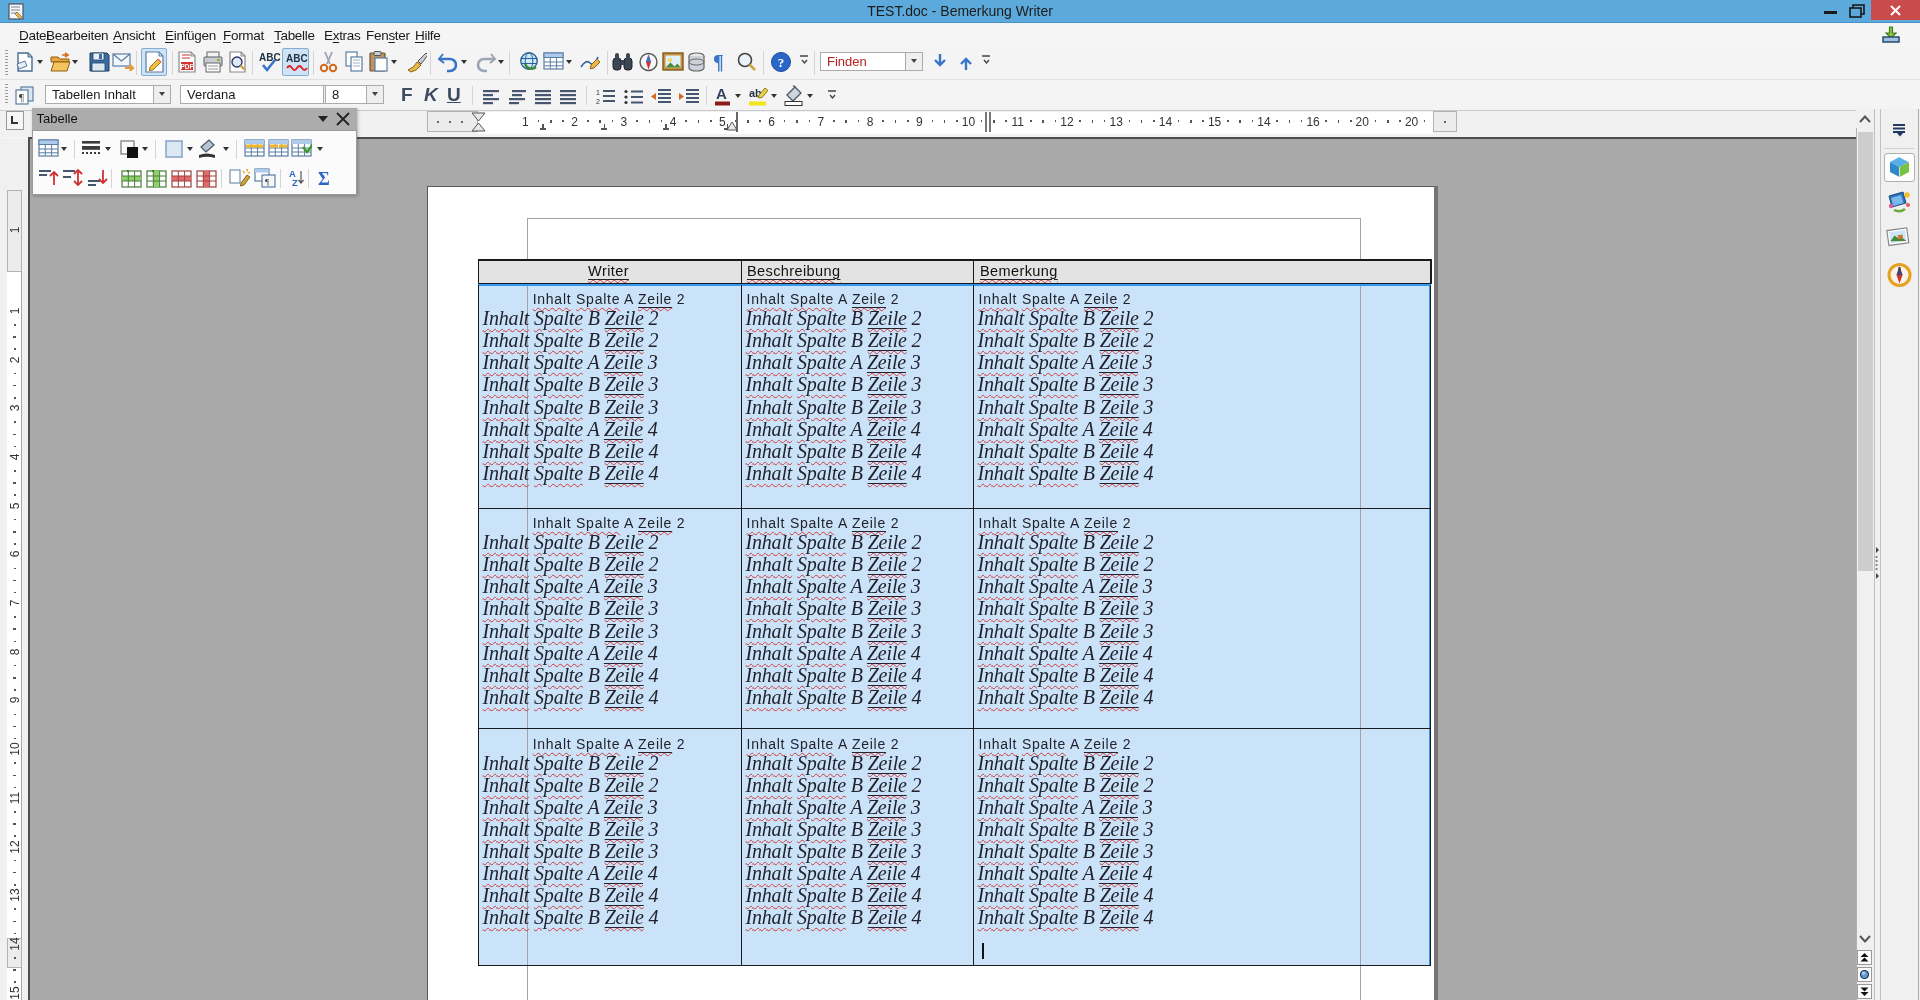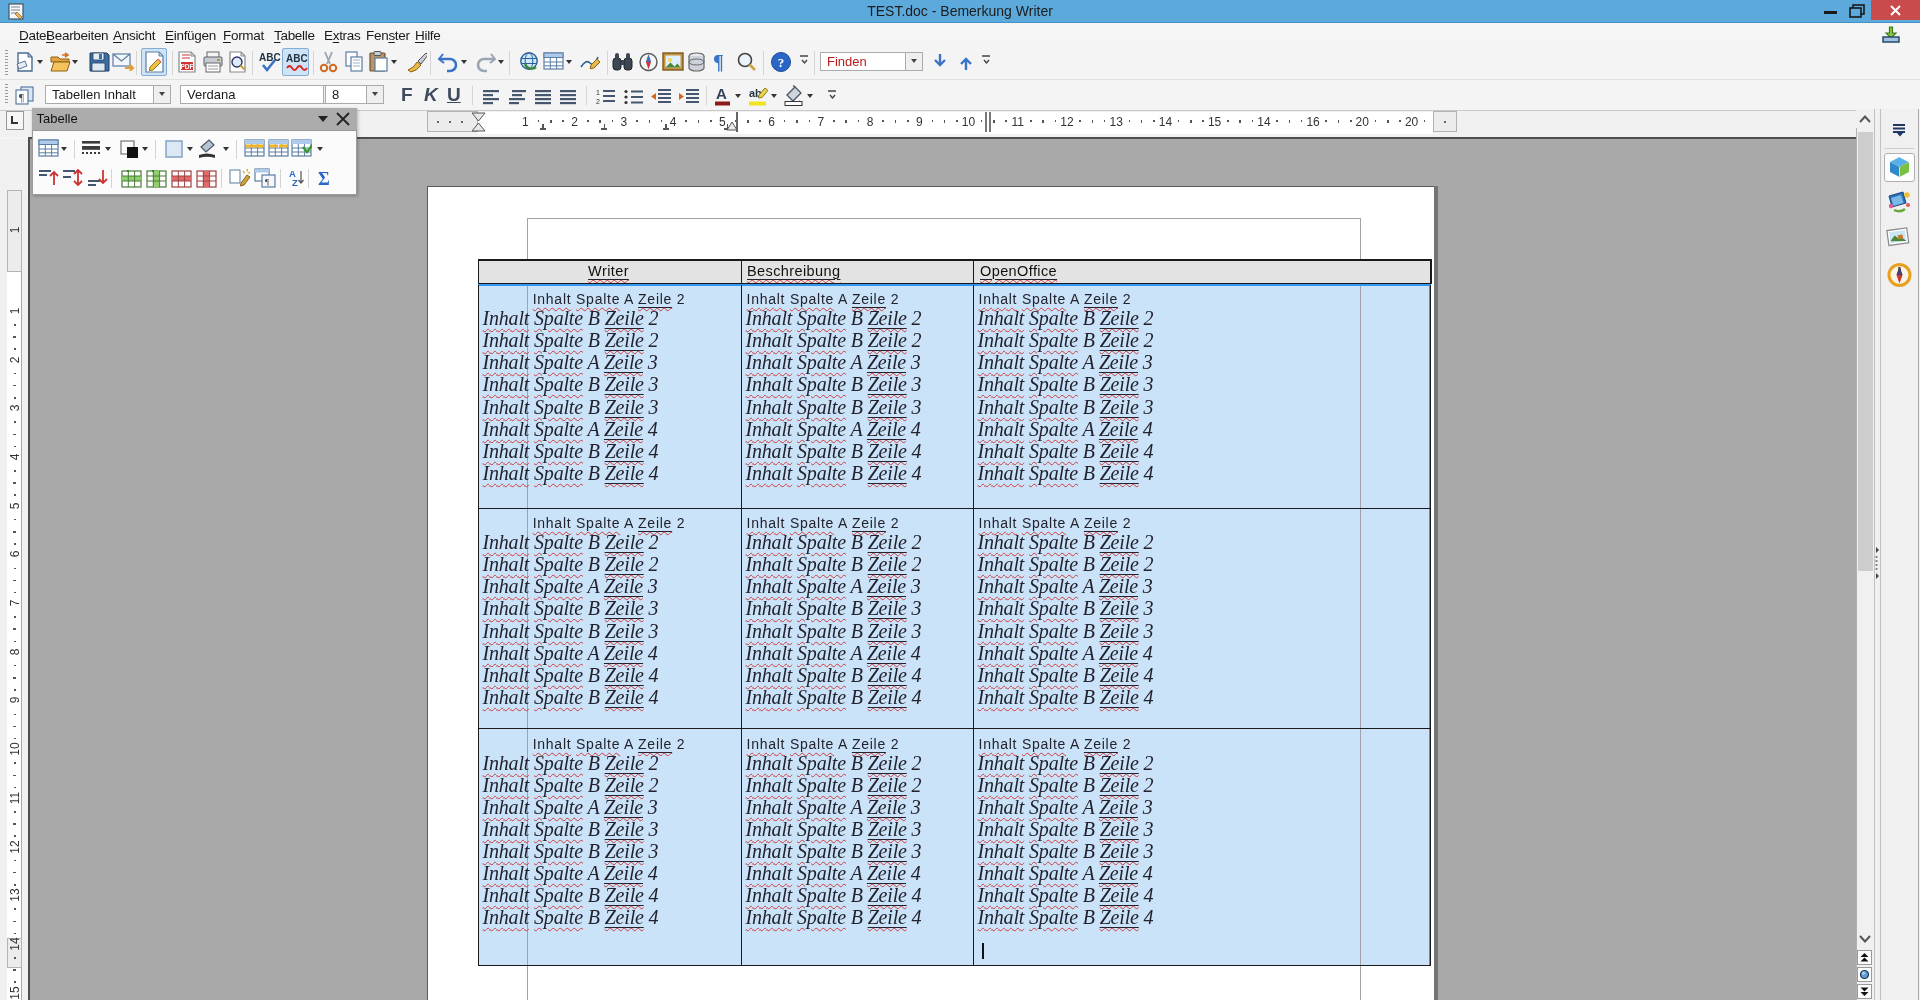--- a/index.html
+++ b/index.html
@@ -532,21 +532,21 @@
 <div class="frameline" style="left:526.5px;top:217.5px;width:834px;height:1px"></div>
 <div class="frameline" style="left:526.5px;top:217.5px;width:1px;height:42px"></div>
 <div class="frameline" style="left:526.5px;top:283.5px;width:1px;height:716.5px"></div>
 <div class="frameline" style="left:1360.0px;top:217.5px;width:1px;height:42px"></div>
 <div class="frameline" style="left:1360.0px;top:283.5px;width:1px;height:716.5px"></div>
 <div class="abs" style="left:478px;top:284px;width:952.5px;height:1.5px;background:#3598f0"></div>
 <div class="abs" style="left:1429px;top:284px;width:1.5px;height:681px;background:#3598f0"></div>
 
 <div class="hcell" style="left:477px;width:263px;text-align:center"><span class="ul"><span class="w">Writer</span></span></div>
 <div class="hcell" style="left:747px"><span class="ul"><span class="w">Beschreibung</span></span></div>
-<div class="hcell" style="left:980px"><span class="ul"><span class="w">OpenOffice</span></span></div>
+<div class="hcell" style="left:980px"><span class="ul"><span class="w">Bemerkung</span></span></div>
 
 <div class="tborder" style="left:477.5px;top:259px;width:954px;height:1.5px;background:#1a1a1a"></div>
 <div class="tborder" style="left:477.5px;top:282.5px;width:954px;height:1px;background:#1a1a1a"></div>
 <div class="tborder" style="left:477.5px;top:259px;width:1.5px;height:24px;background:#1a1a1a"></div>
 <div class="tborder" style="left:740.5px;top:259px;width:1px;height:24px;background:#1a1a1a"></div>
 <div class="tborder" style="left:972.5px;top:259px;width:1px;height:24px;background:#1a1a1a"></div>
 <div class="tborder" style="left:1430px;top:259px;width:1.5px;height:24px;background:#1a1a1a"></div>
 <div class="tborder" style="left:478px;top:507.5px;width:953px;height:1px;background:#1a1a1a"></div>
 <div class="tborder" style="left:478px;top:728.0px;width:953px;height:1px;background:#1a1a1a"></div>
 <div class="tborder" style="left:478px;top:964.5px;width:953px;height:1.2px;background:#1a1a1a"></div>

